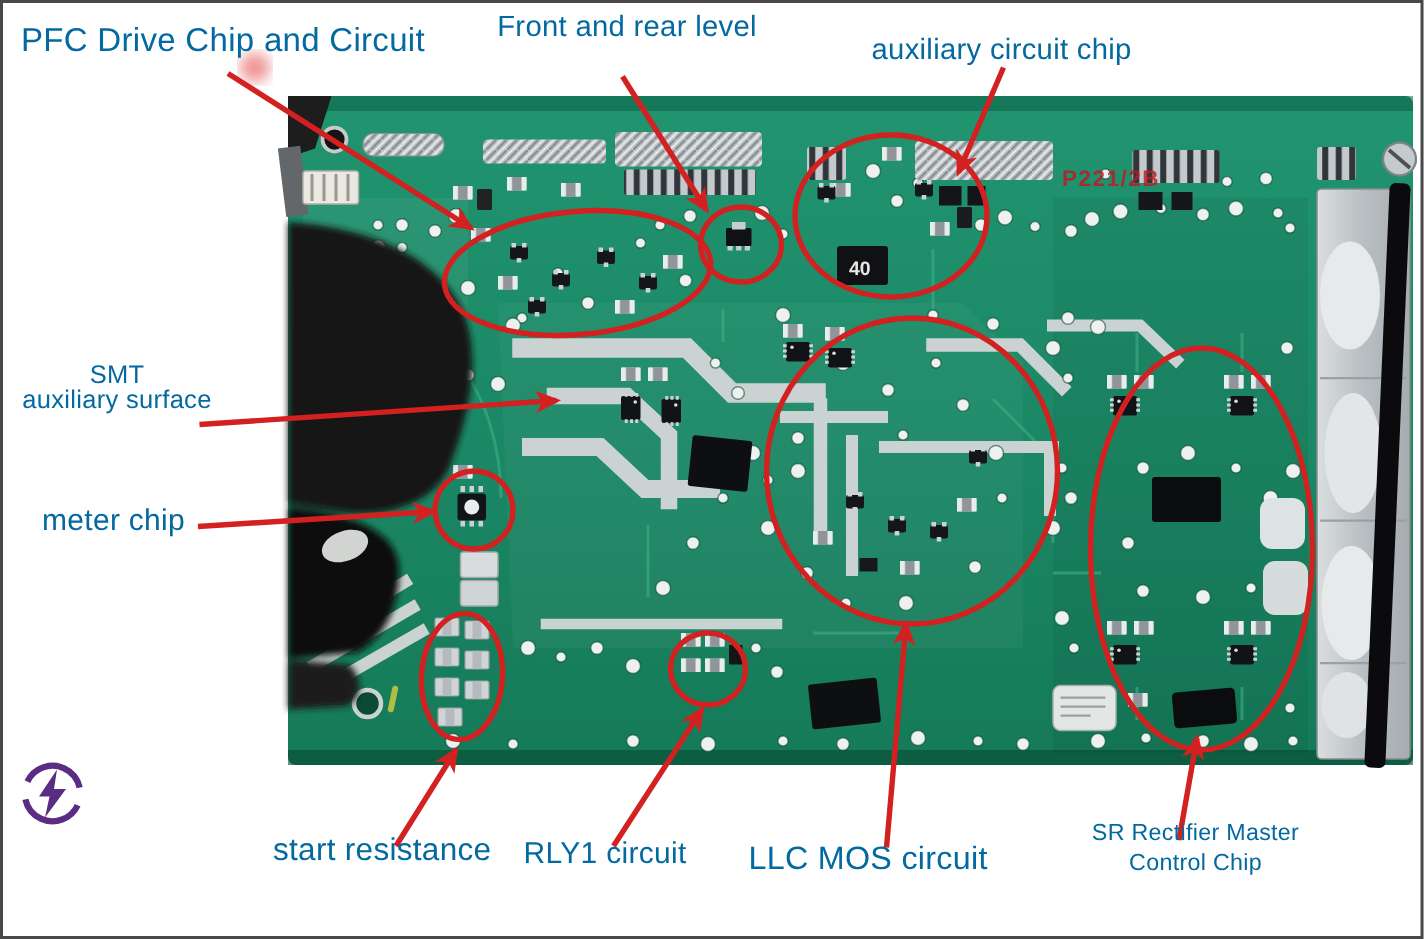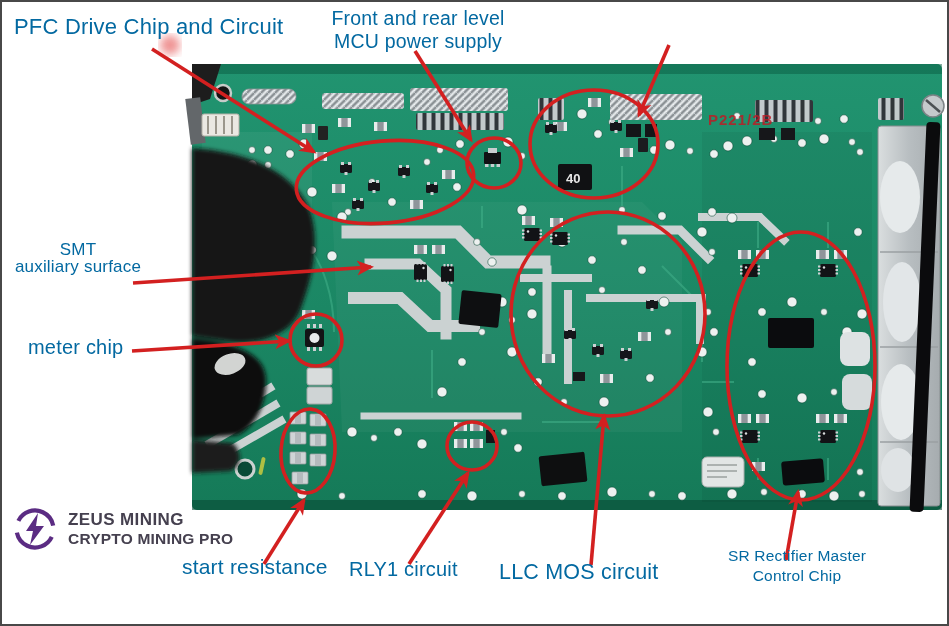--- a/index.html
+++ b/index.html
@@ -432,40 +432,36 @@
       <line class="red" x1="262" y1="562" x2="302" y2="498" marker-end="url(#ah)"></line>
       <line class="red" x1="407" y1="562" x2="466" y2="471" marker-end="url(#ah)"></line>
       <line class="red" x1="589" y1="563" x2="602" y2="414" marker-end="url(#ah)"></line>
       <line class="red" x1="784" y1="558" x2="796" y2="490" marker-end="url(#ah)"></line>
     </g>
   </svg>
 
   <div class="lbl" id="lbl-pfc">PFC Drive Chip and Circuit</div>
   <div class="lbl center" id="lbl-mcu">
     <span class="ln">Front and rear level</span>
-    <span class="ln">MCU power supply</span>
   </div>
+  <div class="lbl" id="lbl-aux">auxiliary circuit chip</div>
   <div class="lbl center" id="lbl-smt">
     <span class="ln">SMT</span>
     <span class="ln">auxiliary surface</span>
   </div>
   <div class="lbl" id="lbl-meter">meter chip</div>
   <div class="lbl" id="lbl-start">start resistance</div>
   <div class="lbl" id="lbl-rly1">RLY1 circuit</div>
   <div class="lbl" id="lbl-llc">LLC MOS circuit</div>
   <div class="lbl center" id="lbl-sr">
     <span class="ln">SR Rectifier Master</span>
     <span class="ln">Control Chip</span>
   </div>
   <div id="board-code">P221/2B</div>
 
   <div class="logo">
     <svg width="46" height="46" viewBox="0 0 46 46">
       <circle cx="23" cy="23" r="18.5" fill="none" stroke="#5b2c83" stroke-width="4.2" stroke-dasharray="46 12.1" transform="rotate(25 23 23)"></circle>
       <polygon points="26,7 14,25 21,25 18,39 32,20 24,20" fill="#5b2c83"></polygon>
     </svg>
-    <div class="logo-text">
-      <div class="logo-line1">ZEUS MINING</div>
-      <div class="logo-line2">CRYPTO MINING PRO</div>
-    </div>
   </div>
 
 </div>
 
 </body></html>

